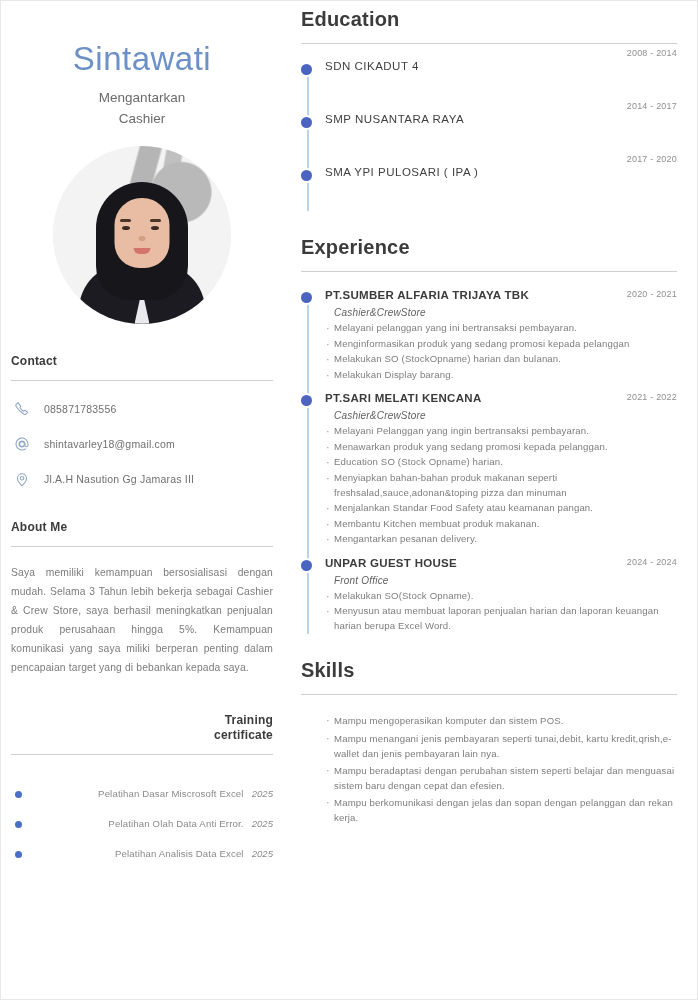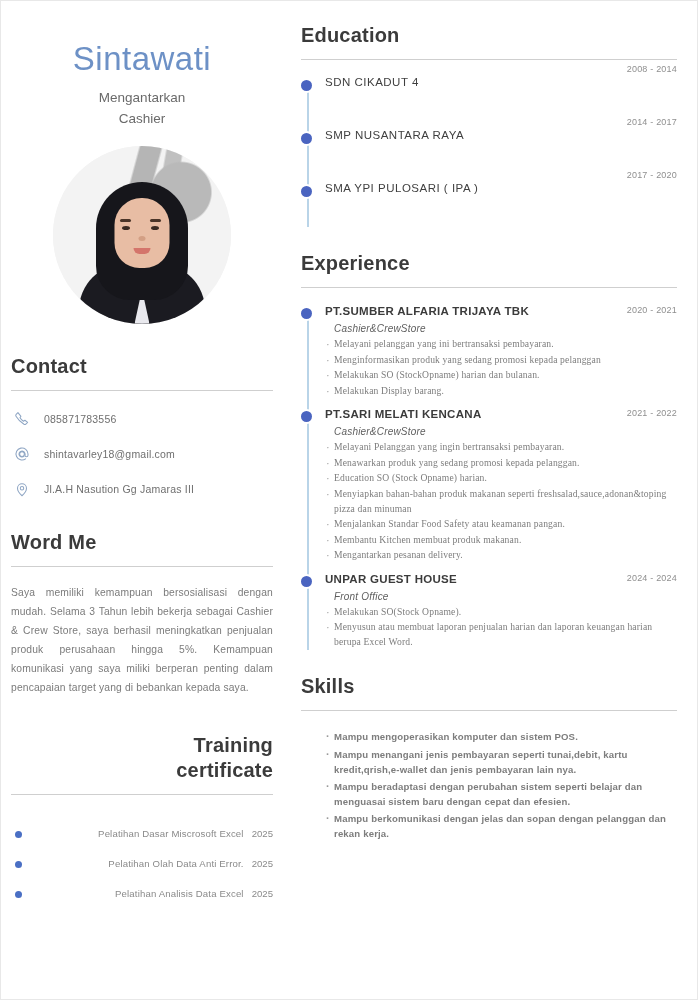--- a/index.html
+++ b/index.html
@@ -166,21 +166,21 @@
     left: 50%;
     transform: translateX(-50%);
     width: 7px;
     height: 5px;
     background: rgba(190,130,100,0.5);
     border-radius: 50%;
   }
 
   
   .sec-title {
-    font-size: 20px;
+    font-size: 12px;
     font-weight: 700;
     color: #3b3b3b;
     letter-spacing: 0.2px;
     margin: 0;
     line-height: 1.25;
   }
   .sec-title.right {
     font-size: 20px;
   }
   .divider {
@@ -246,20 +246,21 @@
     color: #8a8a8a;
     line-height: 1.55;
     letter-spacing: 0.15px;
   }
   .train-year {
     font-size: 9.6px;
     color: #8a8a8a;
     margin-left: 8px;
     white-space: nowrap;
     padding-top: 1px;
+    font-style: italic;
   }
   .timeline {
     position: relative;
     margin-top: 16px;
     padding-left: 24px;
   }
   .tl-line {
     position: absolute;
     left: 6px;
     top: 8px;
@@ -328,21 +329,20 @@
     font-size: 10px;
     font-style: italic;
     color: #5e5e5e;
     margin: 4px 0 3px 9px;
     letter-spacing: 0.2px;
   }
   .exp-bullets {
     list-style: none;
     margin: 0;
     padding: 0;
-    font-family: Liberation Serif, serif;
   }
   .exp-bullets li {
     position: relative;
     font-size: 9.6px;
     color: #7d7d7d;
     line-height: 1.52;
     padding-left: 9px;
     margin-bottom: 1px;
     letter-spacing: 0.15px;
   }
@@ -353,41 +353,40 @@
     top: -1px;
     color: #9a9a9a;
     font-size: 11px;
   }
 
   
   .skills-list {
     list-style: none;
     margin: 18px 0 8px 0;
     padding: 0 0 0 24px;
-    font-weight: bold;
   }
   .skills-list li {
     position: relative;
     font-size: 9.6px;
     color: #7d7d7d;
     line-height: 1.58;
     padding-left: 9px;
     margin-bottom: 2px;
     letter-spacing: 0.15px;
   }
   .skills-list li::before {
     content: "·";
     position: absolute;
     left: 1px;
     top: -1px;
     color: #9a9a9a;
     font-size: 11px;
   }
 
-  .edu-block { margin-top: 22px; }
+  .edu-block { margin-top: 6px; }
   .exp-block { margin-top: 16px; }
 </style>
 </head>
 <body>
 
 <div class="page">
 
   <div class="left-col">
 
     <h1 class="name">Sintawati</h1>
@@ -444,21 +443,21 @@
               <circle cx="12" cy="11" r="2.3"></circle>
             </svg>
           </span>
           <span class="c-text">Jl.A.H Nasution Gg Jamaras III</span>
         </div>
 
       </div>
     </div>
 
     <div class="left-sec">
-      <h2 class="sec-title">Word Me</h2>
+      <h2 class="sec-title">About Me</h2>
       <div class="divider"></div>
       <p class="about-text">Saya memiliki kemampuan bersosialisasi dengan mudah. Selama 3 Tahun lebih bekerja sebagai Cashier &amp; Crew Store, saya berhasil meningkatkan penjualan produk perusahaan hingga 5%. Kemampuan komunikasi yang saya miliki berperan penting dalam pencapaian target yang di bebankan kepada saya.</p>
     </div>
 
     <div class="train-title-wrap">
       <h2 class="sec-title">
         <span>Training</span><br>
         <span>certificate</span>
       </h2>
       <div class="divider"></div>

